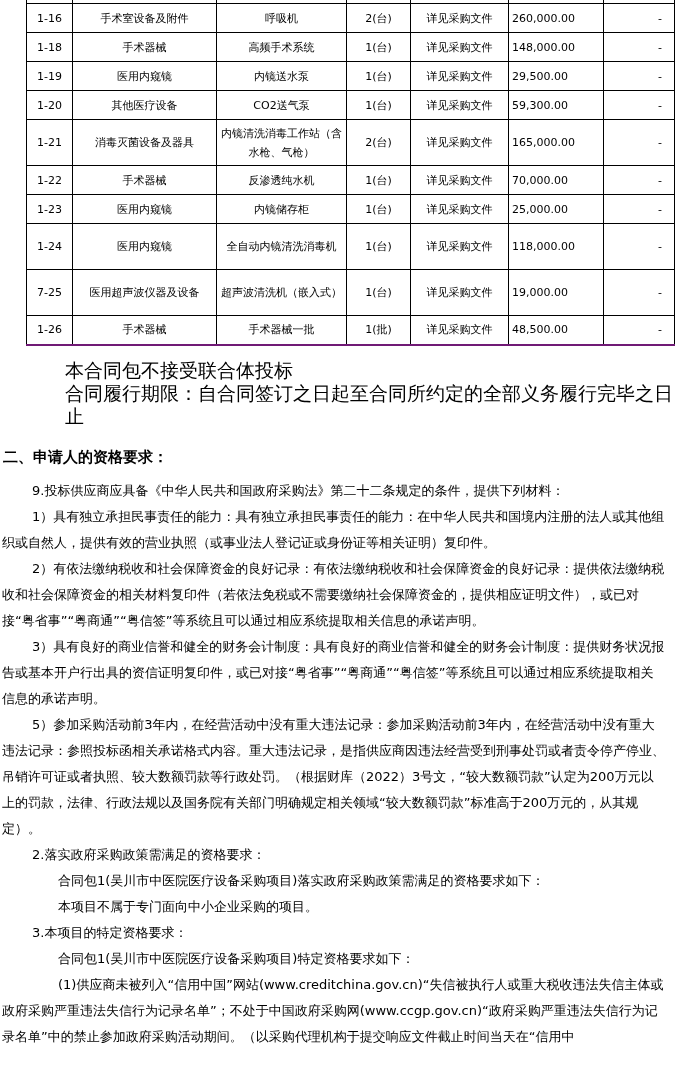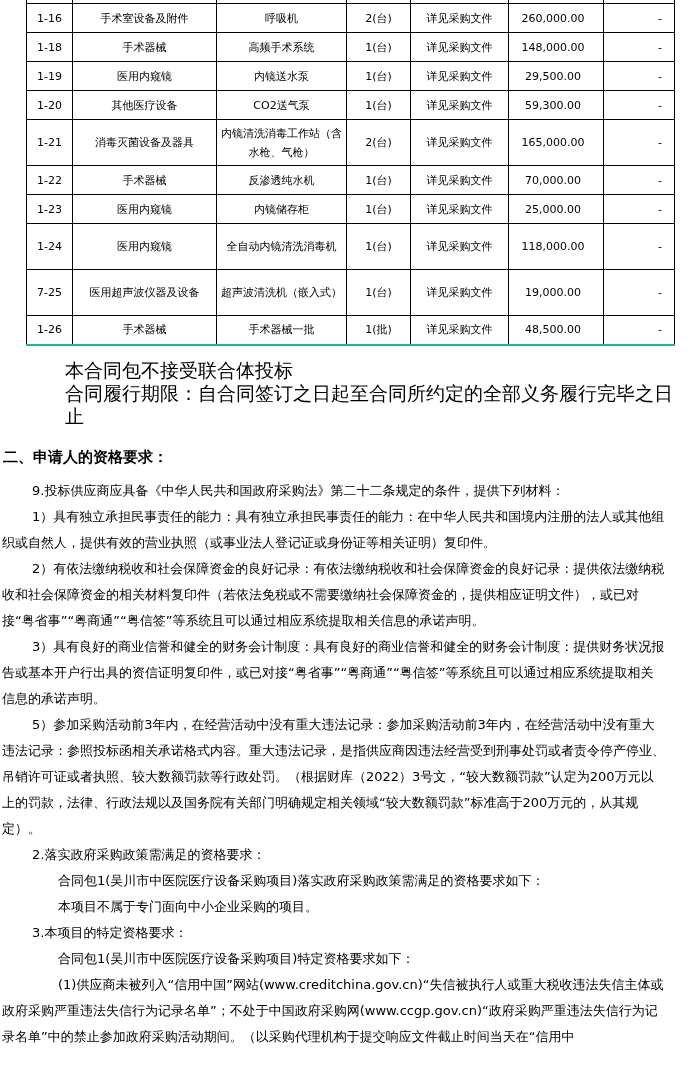--- a/index.html
+++ b/index.html
@@ -21,22 +21,22 @@
     text-align: center;
     vertical-align: middle;
     padding: 1px 3px;
     line-height: 19px;
     overflow: hidden;
     word-break: break-all;
   }
   tr.stub td { border-top: none; height: 3px; padding: 0; }
   tr.row-s { height: 29px; }
   tr.row-d { height: 46px; }
-  tr.last td { border-bottom: 2px solid #14b8a6; }
-  td.cell-price { text-align: center; padding-right: 9px; }
+  tr.last td { border-bottom: 2px solid #701a75; }
+  td.cell-price { text-align: left; padding-right: 9px; }
   td.cell-remark { text-align: right; padding-right: 12px; }
   
   .notes { margin: 13px 0 0 65px; font-size: 19px; }
   .notes p { margin: 0; line-height: 23px; }
   
   .section-heading {
     font-size: 15px; font-weight: bold;
     margin: 20px 0 0 3px; line-height: 19px;
   }
   

